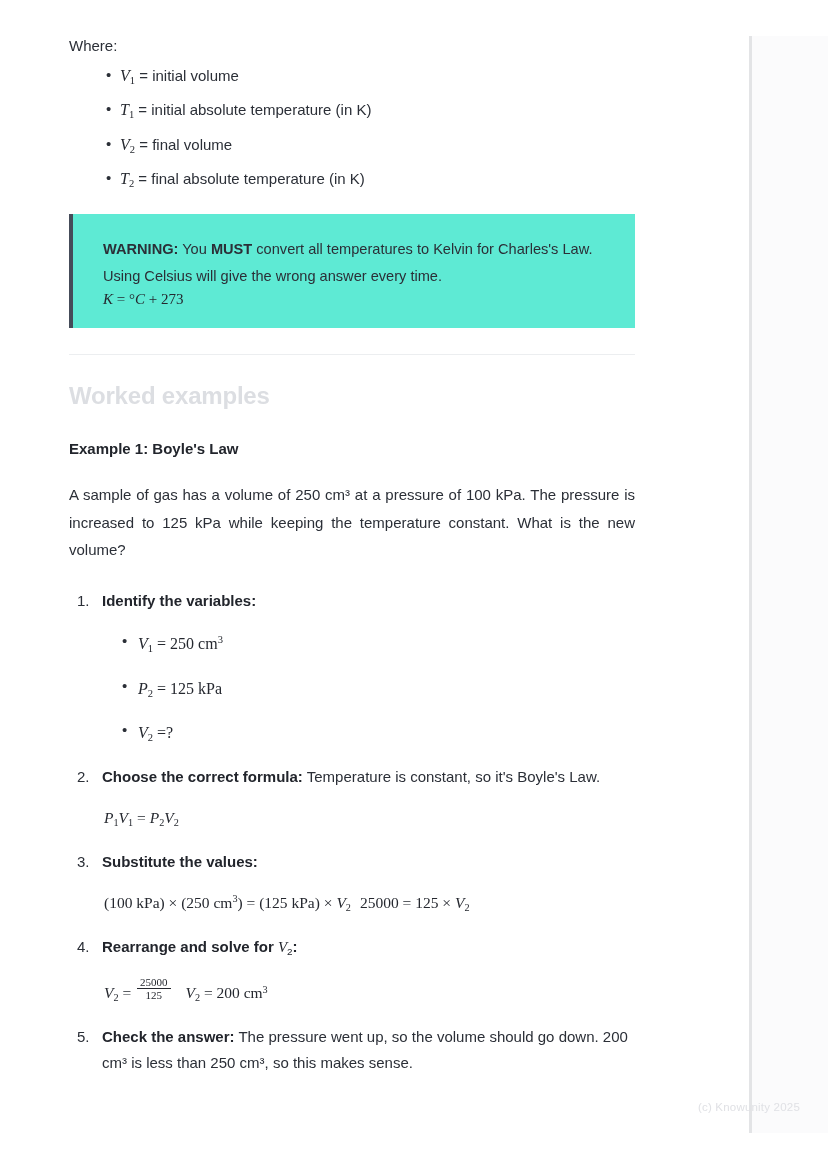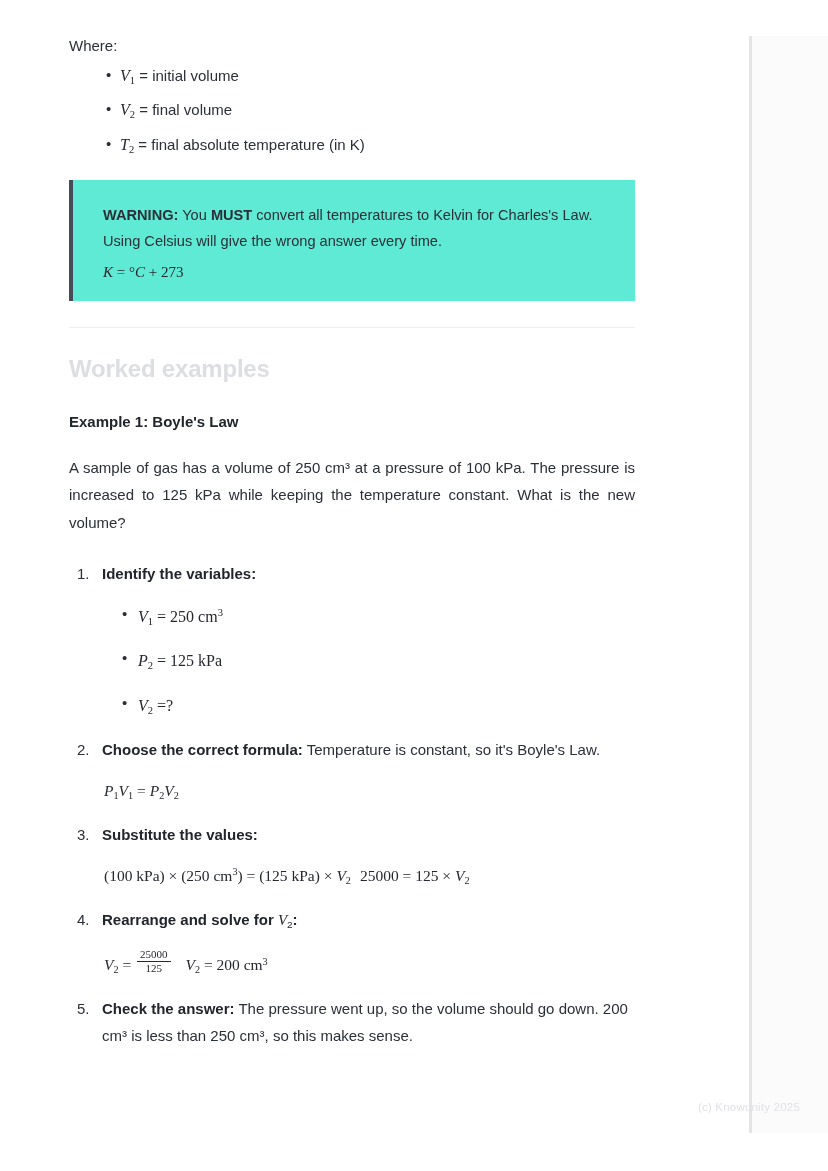--- a/index.html
+++ b/index.html
@@ -115,21 +115,21 @@
     padding: 22px 26px 20px 30px;
     width: 566px;
   }
   .callout p {
     margin: 0;
     font-size: 14.6px;
     line-height: 1.82;
     color: #2b2f37;
   }
   .callout .callout-math {
-    margin-top: 9px;
+    margin-top: 2px;
     font-family: "Liberation Serif", serif;
     font-size: 15px;
     color: #25282f;
   }
 
   .divider {
     margin-top: 26px;
     height: 1px;
     background: #eceef0;
     width: 566px;
@@ -225,20 +225,23 @@
   <div class="watermark">(c) Knowunity 2025</div>
 
   <div class="content">
 
 
     <p class="where-label">Where:</p>
 
     <ul class="where-list">
       <li>
         <span class="math"><span class="mi">V</span><sub>1</sub></span><span> = initial volume</span>
+      </li>
+      <li>
+        <span class="math"><span class="mi">T</span><sub>1</sub></span><span> = initial absolute temperature (in K)</span>
       </li>
       <li>
         <span class="math"><span class="mi">V</span><sub>2</sub></span><span> = final volume</span>
       </li>
       <li>
         <span class="math"><span class="mi">T</span><sub>2</sub></span><span> = final absolute temperature (in K)</span>
       </li>
     </ul>
 
     <div class="callout">

